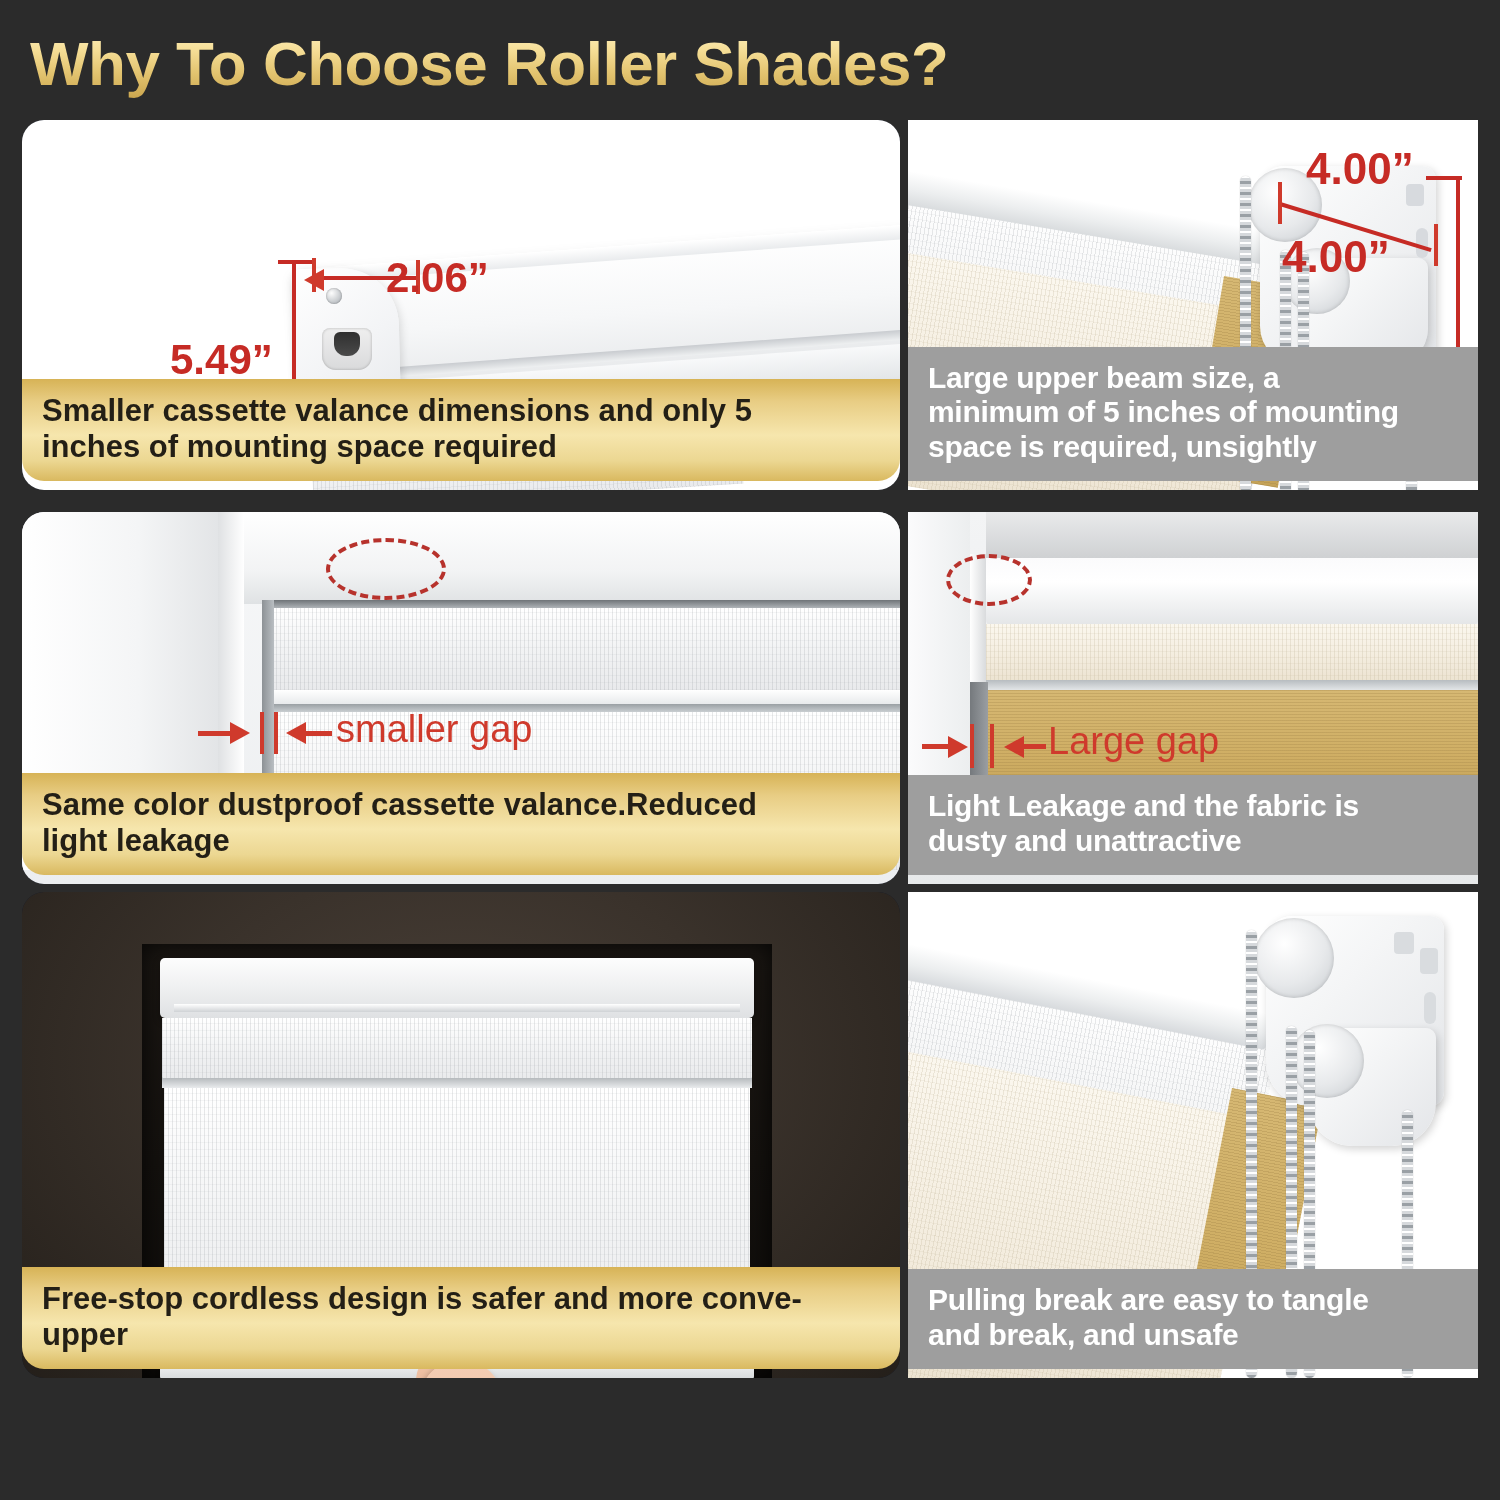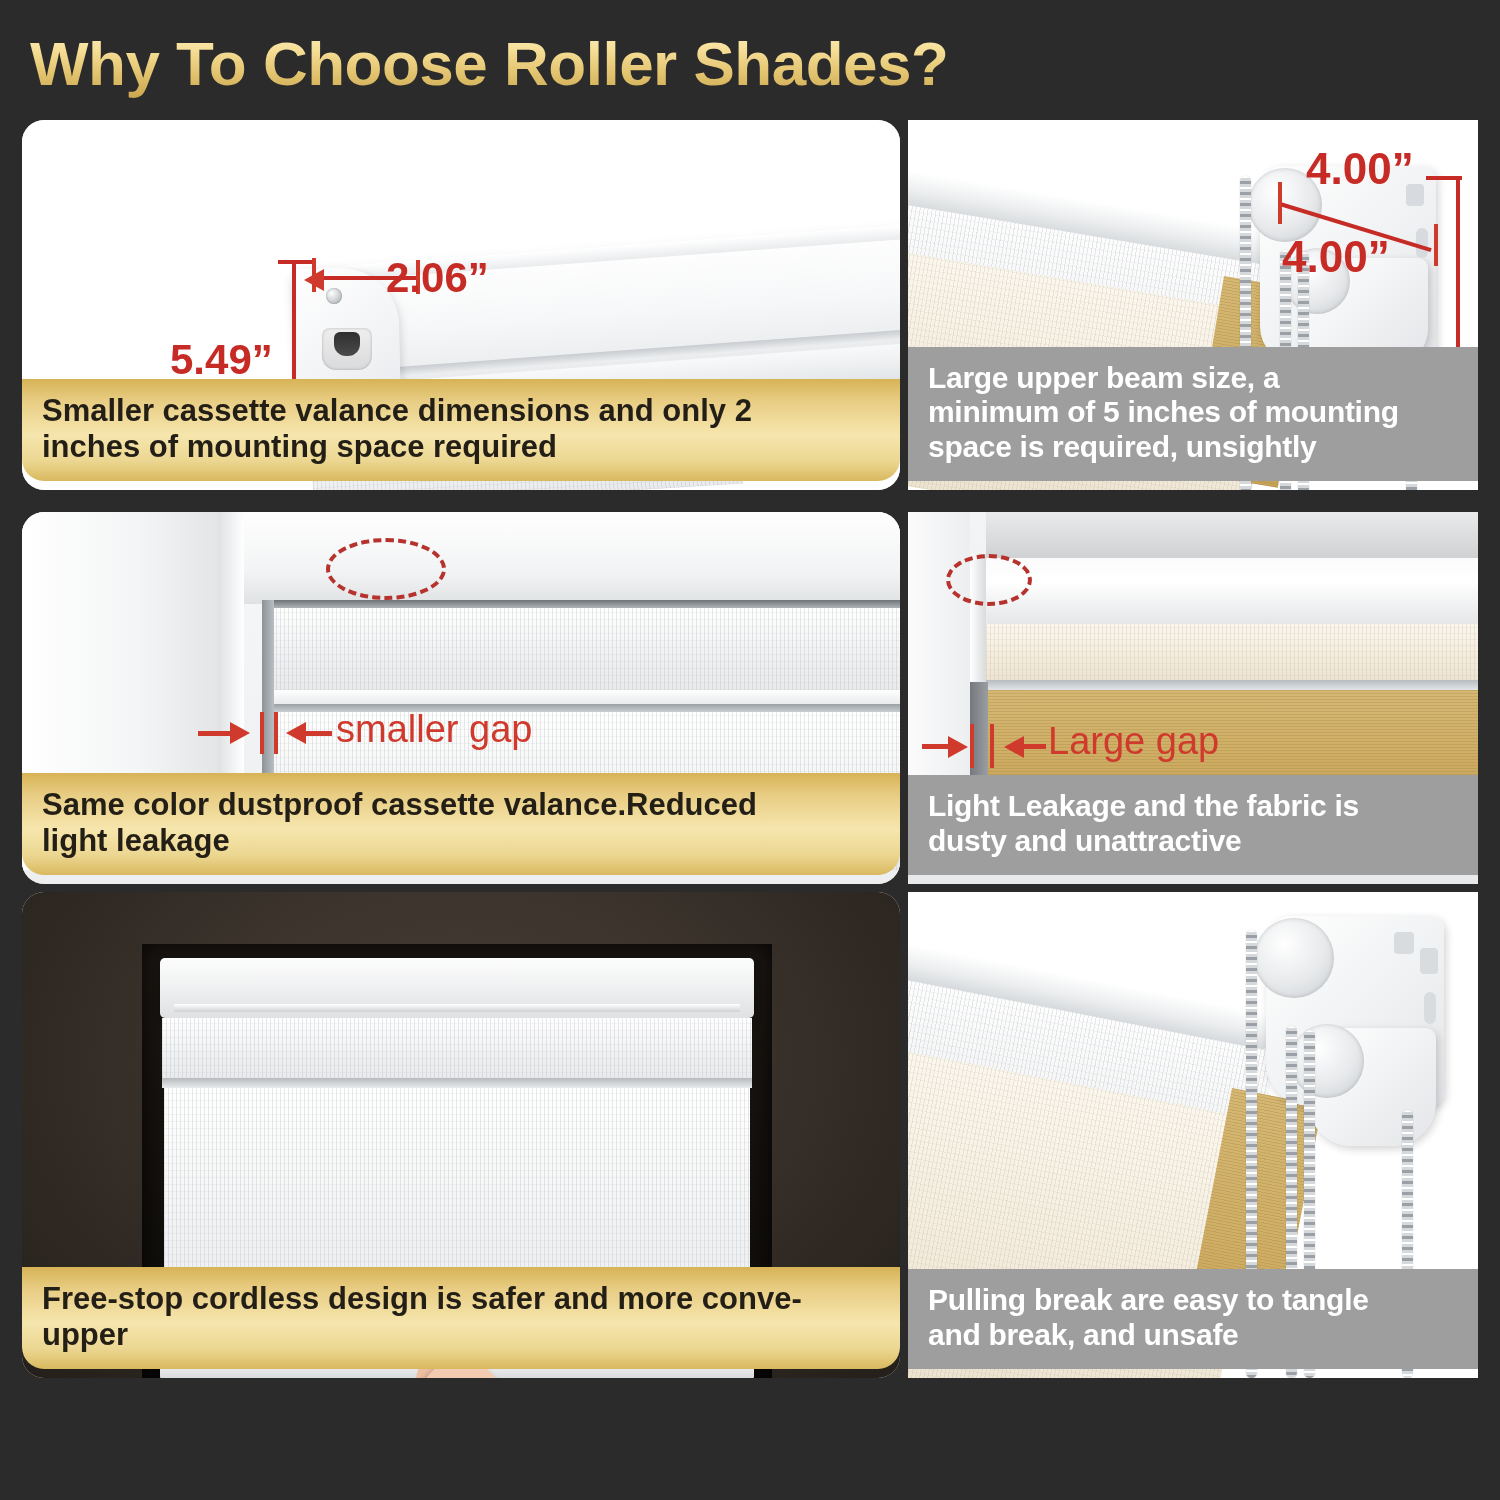--- a/index.html
+++ b/index.html
@@ -32,21 +32,21 @@
     background-clip: text;
     color: transparent;
     -webkit-text-fill-color: transparent;
     text-shadow: none;
   }
 
   
   .panel {
     position: absolute;
     overflow: hidden;
-    background: #e5e5e5;
+    background: #0f172a;
   }
   .panel.left  { left: 22px;  width: 878px; border-radius: 22px; }
   .panel.right { left: 908px; width: 570px; border-radius: 0; }
 
   .row1 { top: 120px;  height: 370px; }
   .row2 { top: 512px;  height: 372px; }
   .row3 { top: 892px;  height: 486px; }
 
   .scene { position: absolute; inset: 0; overflow: hidden; }
 
@@ -293,21 +293,21 @@
       <div class="tickV" style="left:394px;top:140px;height:34px;"></div>
       <div class="dimtext" style="left:364px;top:134px;font-size:42px;">2.06”</div>
 
       <div class="dimline" style="left:270px;top:140px;width:4px;height:218px;"></div>
       <div class="dimline" style="left:256px;top:140px;width:34px;height:4px;"></div>
       <div class="dimline" style="left:256px;top:354px;width:34px;height:4px;"></div>
       <div class="dimtext" style="left:148px;top:216px;font-size:42px;">5.49”</div>
     </div>
 
     <div class="caption gold">
-      <span class="ln">Smaller cassette valance dimensions and only 2</span>
+      <span class="ln">Smaller cassette valance dimensions and only 5</span>
       <span class="ln">inches of mounting space required</span>
     </div>
   </div>
 
   <div class="panel right row1">
     <div class="scene">
       <div style="position:absolute;inset:0;background:#ffffff;"></div>
 
       <div class="fabricWhite rsTopRail" style="left:-40px;top:58px;width:430px;height:250px;transform:rotate(9.5deg);"></div>
 

